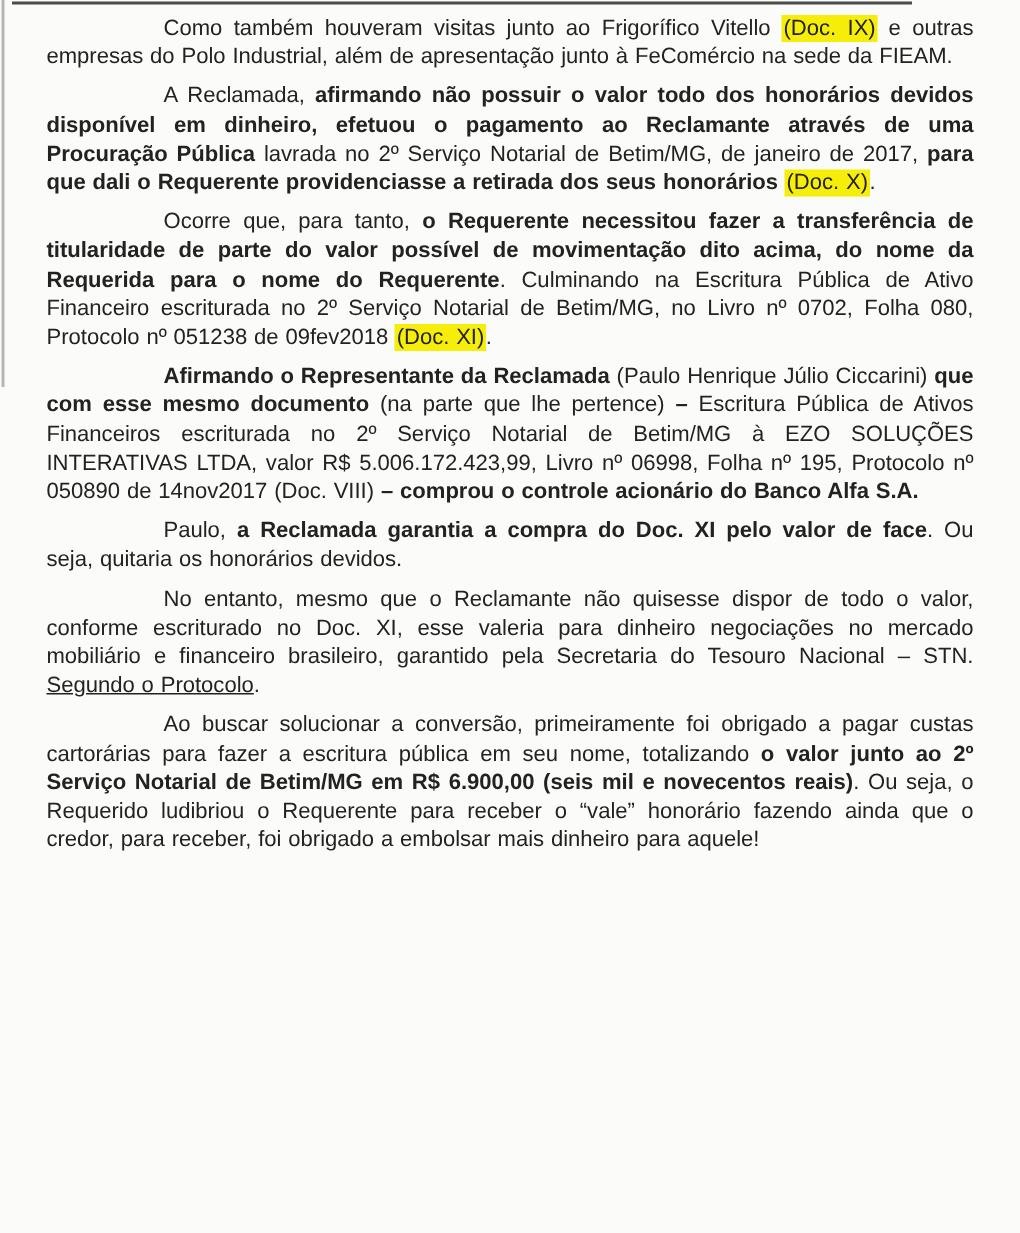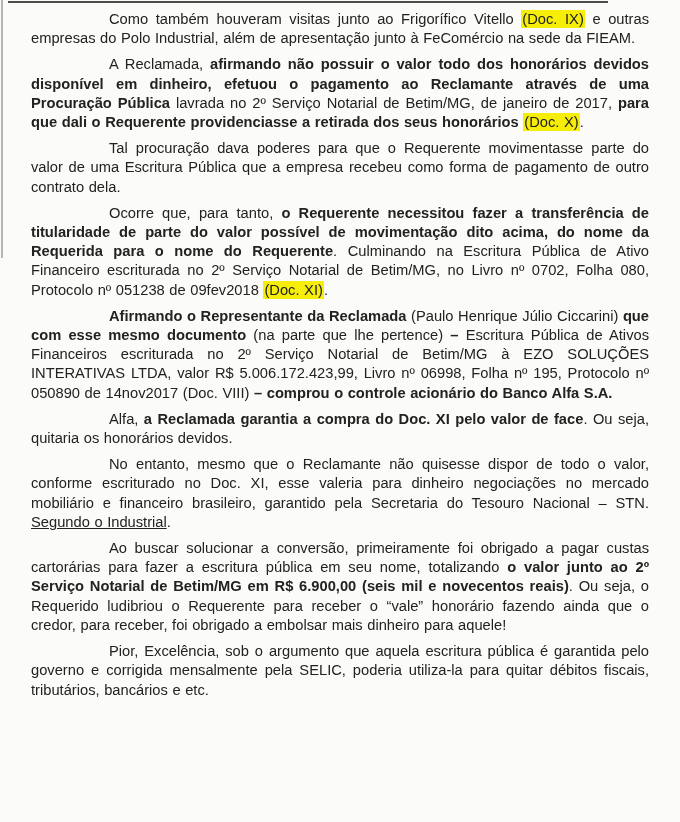--- a/index.html
+++ b/index.html
@@ -60,21 +60,19 @@
 </style>
 </head>
 <body>
 
 <div class="page">
   <div class="scan-edge-top"></div>
   <div class="scan-edge-left"></div>
   <div class="doc-body">
       <p class="para"><span class="seg-normal">Como também houveram visitas junto ao Frigorífico Vitello </span><span class="seg-highlight">(Doc. IX)</span><span class="seg-normal"> e outras empresas do Polo Industrial, além de apresentação junto à FeComércio na sede da FIEAM.</span></p>
       <p class="para"><span class="seg-normal">A Reclamada, </span><span class="seg-bold">afirmando não possuir o valor todo dos honorários devidos disponível em dinheiro, efetuou o pagamento ao Reclamante através de uma Procuração Pública </span><span class="seg-normal">lavrada no 2º Serviço Notarial de Betim/MG, de janeiro de 2017, </span><span class="seg-bold">para que dali o Requerente providenciasse a retirada dos seus honorários </span><span class="seg-highlight">(Doc. X)</span><span class="seg-normal">.</span></p>
-      <p class="para"><span class="seg-normal">Tal procuração dava poderes para que o Requerente movimentasse parte do valor de uma Escritura Pública que a empresa recebeu como forma de pagamento de outro contrato dela.</span></p>
       <p class="para"><span class="seg-normal">Ocorre que, para tanto, </span><span class="seg-bold">o Requerente necessitou fazer a transferência de titularidade de parte do valor possível de movimentação dito acima, do nome da Requerida para o nome do Requerente</span><span class="seg-normal">. Culminando na Escritura Pública de Ativo Financeiro escriturada no 2º Serviço Notarial de Betim/MG, no Livro nº 0702, Folha 080, Protocolo nº 051238 de 09fev2018 </span><span class="seg-highlight">(Doc. XI)</span><span class="seg-normal">.</span></p>
       <p class="para"><span class="seg-bold">Afirmando o Representante da Reclamada </span><span class="seg-normal">(Paulo Henrique Júlio Ciccarini) </span><span class="seg-bold">que com esse mesmo documento </span><span class="seg-normal">(na parte que lhe pertence) </span><span class="seg-bold">– </span><span class="seg-normal">Escritura Pública de Ativos Financeiros escriturada no 2º Serviço Notarial de Betim/MG à EZO SOLUÇÕES INTERATIVAS LTDA, valor R$ 5.006.172.423,99, Livro nº 06998, Folha nº 195, Protocolo nº 050890 de 14nov2017 (Doc. VIII) </span><span class="seg-bold">– comprou o controle acionário do Banco Alfa S.A.</span></p>
-      <p class="para"><span class="seg-normal">Alfa, </span><span class="seg-bold">a Reclamada garantia a compra do Doc. XI pelo valor de face</span><span class="seg-normal">. Ou seja, quitaria os honorários devidos.</span></p>
-      <p class="para"><span class="seg-normal">No entanto, mesmo que o Reclamante não quisesse dispor de todo o valor, conforme escriturado no Doc. XI, esse valeria para dinheiro negociações no mercado mobiliário e financeiro brasileiro, garantido pela Secretaria do Tesouro Nacional – STN. </span><span class="seg-underline">Segundo o Industrial</span><span class="seg-normal">.</span></p>
+      <p class="para"><span class="seg-normal">Paulo, </span><span class="seg-bold">a Reclamada garantia a compra do Doc. XI pelo valor de face</span><span class="seg-normal">. Ou seja, quitaria os honorários devidos.</span></p>
+      <p class="para"><span class="seg-normal">No entanto, mesmo que o Reclamante não quisesse dispor de todo o valor, conforme escriturado no Doc. XI, esse valeria para dinheiro negociações no mercado mobiliário e financeiro brasileiro, garantido pela Secretaria do Tesouro Nacional – STN. </span><span class="seg-underline">Segundo o Protocolo</span><span class="seg-normal">.</span></p>
       <p class="para"><span class="seg-normal">Ao buscar solucionar a conversão, primeiramente foi obrigado a pagar custas cartorárias para fazer a escritura pública em seu nome, totalizando </span><span class="seg-bold">o valor junto ao 2º Serviço Notarial de Betim/MG em R$ 6.900,00 (seis mil e novecentos reais)</span><span class="seg-normal">. Ou seja, o Requerido ludibriou o Requerente para receber o “vale” honorário fazendo ainda que o credor, para receber, foi obrigado a embolsar mais dinheiro para aquele!</span></p>
-      <p class="para"><span class="seg-normal">Pior, Excelência, sob o argumento que aquela escritura pública é garantida pelo governo e corrigida mensalmente pela SELIC, poderia utiliza-la para quitar débitos fiscais, tributários, bancários e etc.</span></p>
     </div>
 </div>
 
 </body></html>

